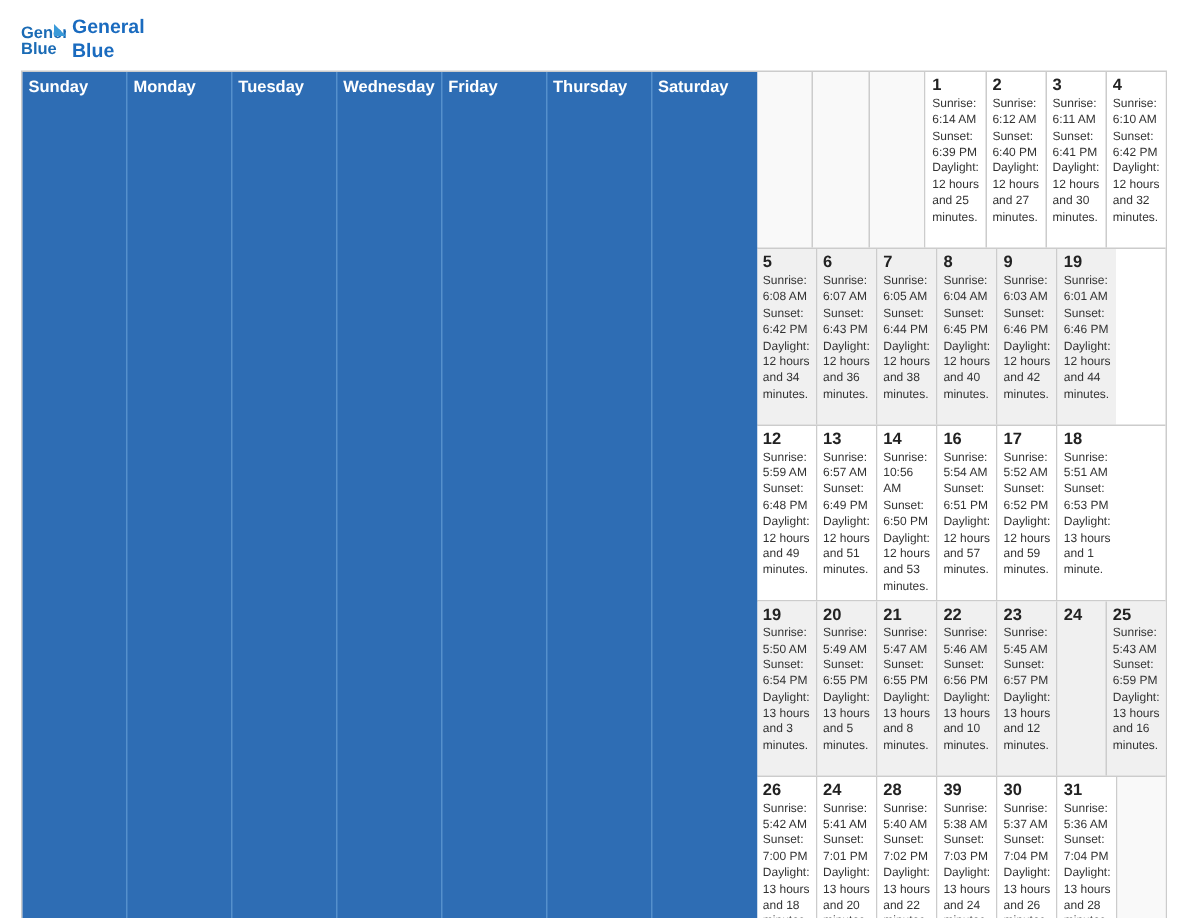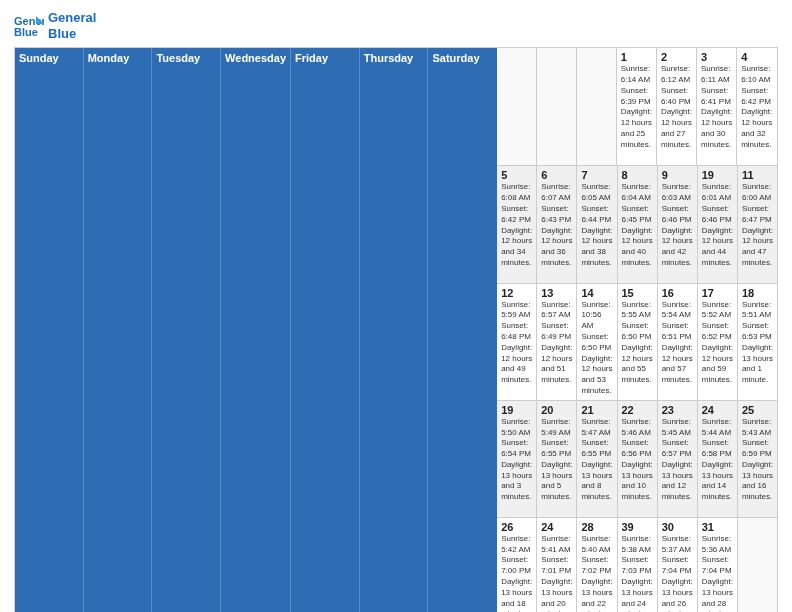--- a/index.html
+++ b/index.html
@@ -213,27 +213,20 @@
 Daylight: 12 hours
 and 42 minutes.</div>
           </div>
           <div class="cal-cell shaded">
             <div class="day-num">19</div>
             <div class="day-info">Sunrise: 6:01 AM
 Sunset: 6:46 PM
 Daylight: 12 hours
 and 44 minutes.</div>
           </div>
-          <div class="cal-cell shaded">
-            <div class="day-num">11</div>
-            <div class="day-info">Sunrise: 6:00 AM
-Sunset: 6:47 PM
-Daylight: 12 hours
-and 47 minutes.</div>
-          </div>
         </div>
         <div class="cal-row">
           <div class="cal-cell">
             <div class="day-num">12</div>
             <div class="day-info">Sunrise: 5:59 AM
 Sunset: 6:48 PM
 Daylight: 12 hours
 and 49 minutes.</div>
           </div>
           <div class="cal-cell">
@@ -244,27 +237,20 @@
 and 51 minutes.</div>
           </div>
           <div class="cal-cell">
             <div class="day-num">14</div>
             <div class="day-info">Sunrise: 10:56 AM
 Sunset: 6:50 PM
 Daylight: 12 hours
 and 53 minutes.</div>
           </div>
           <div class="cal-cell">
-            <div class="day-num">15</div>
-            <div class="day-info">Sunrise: 5:55 AM
-Sunset: 6:50 PM
-Daylight: 12 hours
-and 55 minutes.</div>
-          </div>
-          <div class="cal-cell">
             <div class="day-num">16</div>
             <div class="day-info">Sunrise: 5:54 AM
 Sunset: 6:51 PM
 Daylight: 12 hours
 and 57 minutes.</div>
           </div>
           <div class="cal-cell">
             <div class="day-num">17</div>
             <div class="day-info">Sunrise: 5:52 AM
 Sunset: 6:52 PM
@@ -310,24 +296,20 @@
           </div>
           <div class="cal-cell shaded">
             <div class="day-num">23</div>
             <div class="day-info">Sunrise: 5:45 AM
 Sunset: 6:57 PM
 Daylight: 13 hours
 and 12 minutes.</div>
           </div>
           <div class="cal-cell shaded">
             <div class="day-num">24</div>
-            <div class="day-info">Sunrise: 5:44 AM
-Sunset: 6:58 PM
-Daylight: 13 hours
-and 14 minutes.</div>
           </div>
           <div class="cal-cell shaded">
             <div class="day-num">25</div>
             <div class="day-info">Sunrise: 5:43 AM
 Sunset: 6:59 PM
 Daylight: 13 hours
 and 16 minutes.</div>
           </div>
         </div>
         <div class="cal-row">

